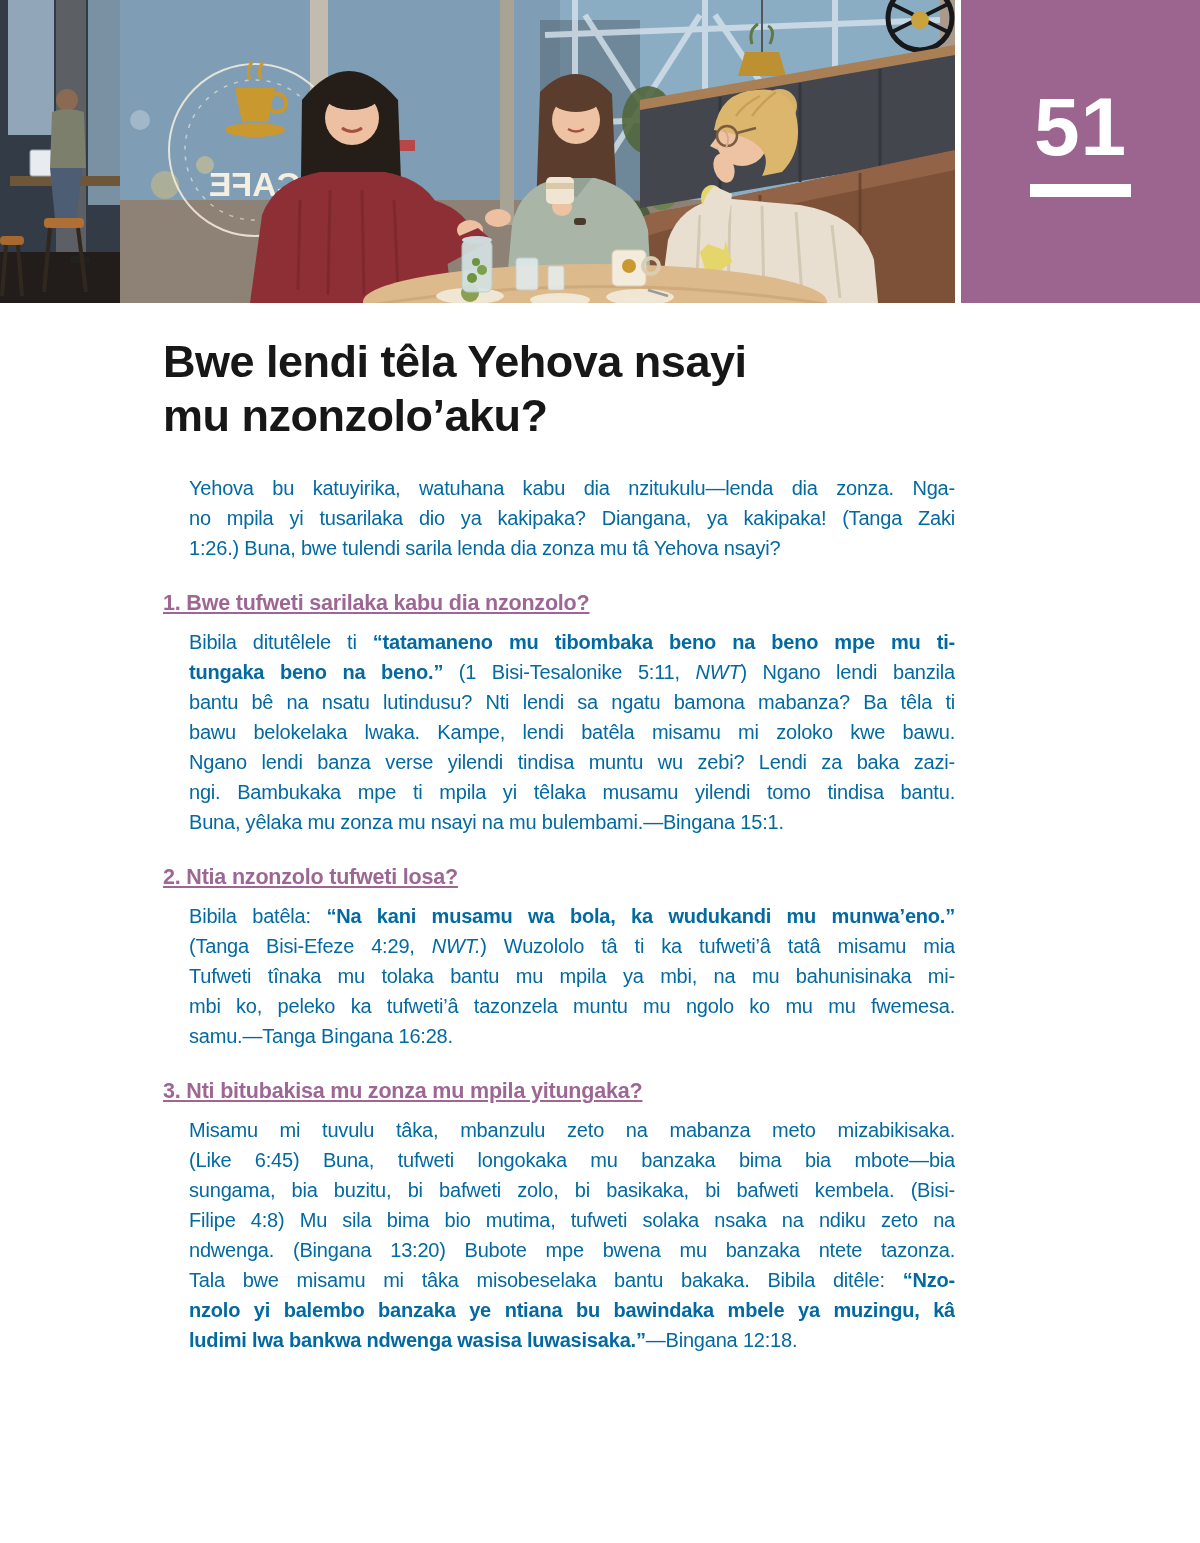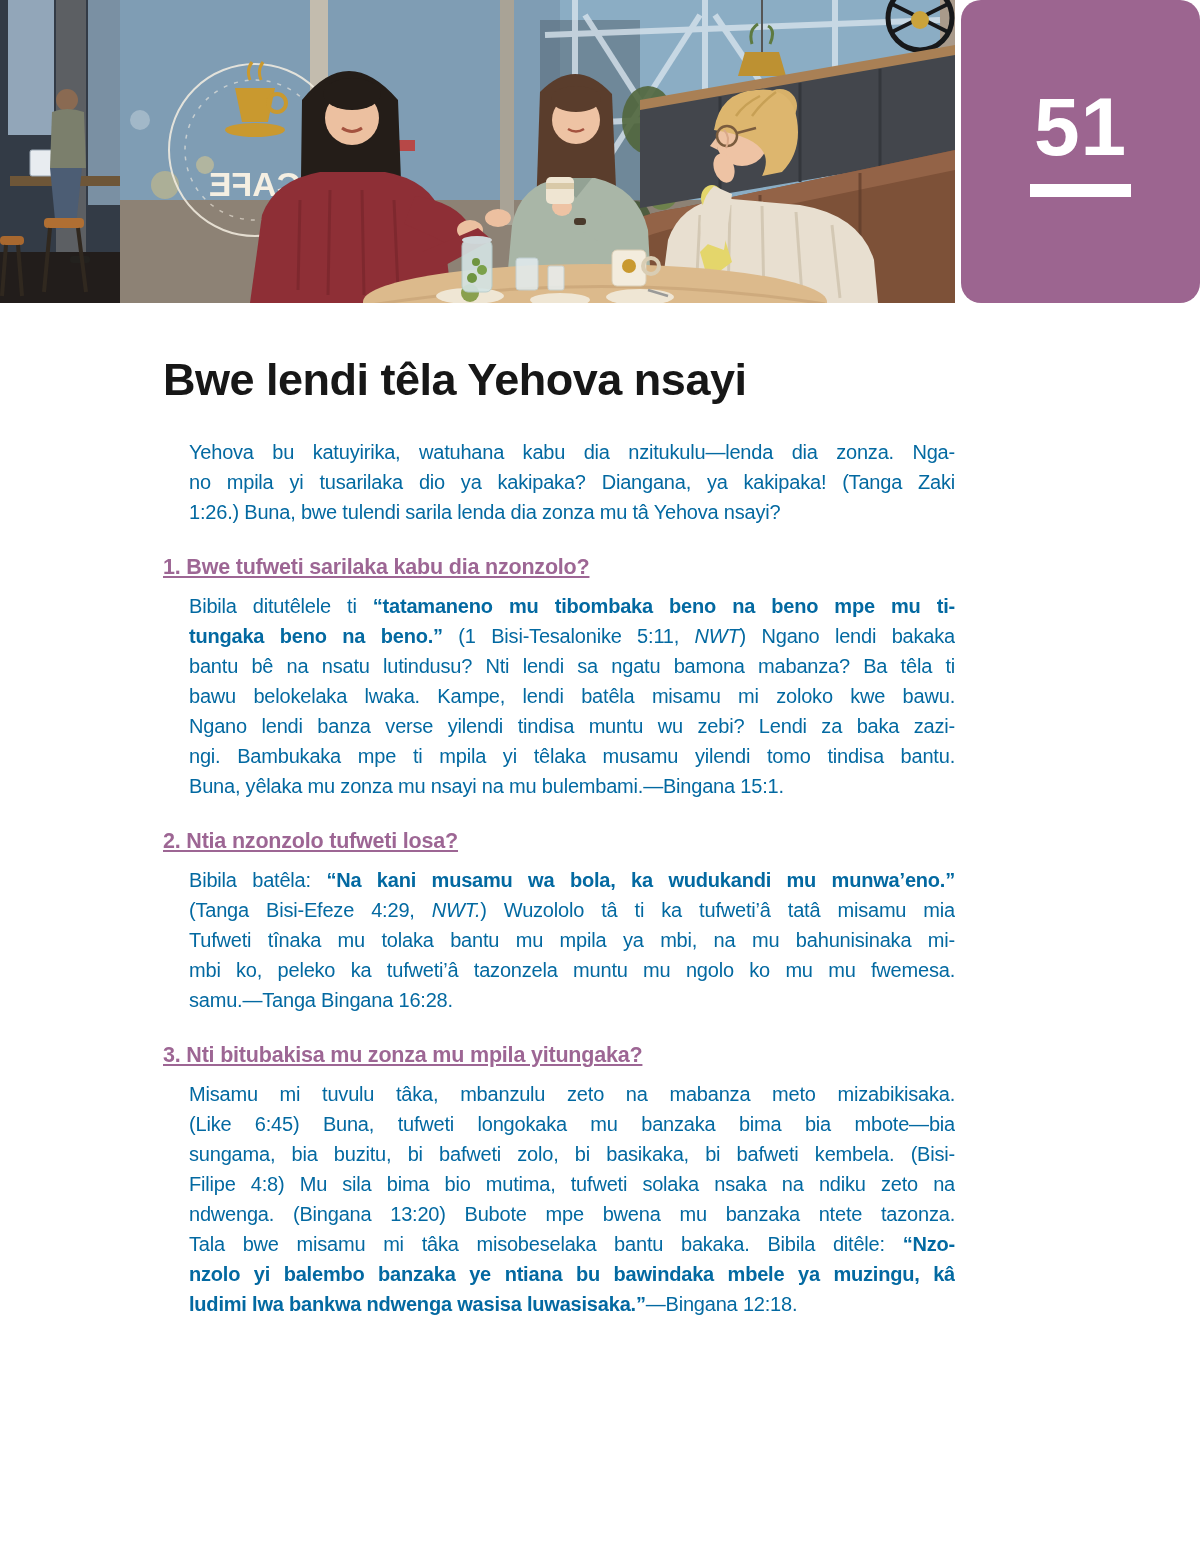--- a/index.html
+++ b/index.html
@@ -5,28 +5,28 @@
   * { margin:0; padding:0; box-sizing:border-box; }
   html,body { background:#ffffff; }
   .page {
     position:relative; width:1200px; height:1543px; background:#ffffff;
     font-family:"Liberation Sans", sans-serif; overflow:hidden;
   }
   .hero { position:absolute; top:0; left:0; width:1200px; height:303px; }
   .cafe-photo { position:absolute; top:0; left:0; width:955px; height:303px; display:block; }
   .badge {
     position:absolute; top:0; left:961px; width:239px; height:303px;
-    background:#9c6590; text-align:center;border-radius:20px;
+    background:#9c6590; text-align:center;
   }
   .badge-num {
     padding-top:84px; font-size:82px; line-height:86px; font-weight:700;
     color:#ffffff; letter-spacing:1px;
   }
   .badge-bar { width:101px; height:13px; background:#ffffff; margin:14px auto 0 auto; }
-  .content { position:absolute; top:303px; left:0; width:1200px; padding:50px 12px 0 163px; }
+  .content { position:absolute; top:285px; left:0; width:1200px; padding:50px 12px 0 163px; }
   h1.title {
     font-size:45px; line-height:54px; font-weight:700; color:#171717;
     letter-spacing:-0.5px;
   }
   .para {
     margin-left:26px; width:766px; font-size:20px; line-height:30px;
     color:#0369a1; letter-spacing:-0.2px; overflow:hidden;
   }
   .intro { margin-top:30px; }
   .sec-h {
@@ -201,32 +201,33 @@
 
     <div class="badge">
       <div class="badge-num">51</div>
       <div class="badge-bar"></div>
     </div>
   </div>
 
   <div class="content">
     <h1 class="title">
       <div>Bwe lendi têla Yehova nsayi</div>
+      <div>mu nzonzolo’aku?</div>
     </h1>
 
     <div class="para intro">
         <div class="tline"><span>Yehova bu katuyirika, watuhana kabu dia nzitukulu—lenda dia zonza. Nga-</span></div>
         <div class="tline"><span>no mpila yi tusarilaka dio ya kakipaka? Diangana, ya kakipaka! (Tanga Zaki</span></div>
         <div class="tline tlast"><span>1:26.) Buna, bwe tulendi sarila lenda dia zonza mu tâ Yehova nsayi?</span></div>
       </div>
 
     <h2 class="sec-h">1. Bwe tufweti sarilaka kabu dia nzonzolo?</h2>
     <div class="para">
         <div class="tline"><span>Bibila ditutêlele ti </span><span class="rb">“tatamaneno mu tibombaka beno na beno mpe mu ti-</span></div>
-        <div class="tline"><span class="rb">tungaka beno na beno.”</span><span> (1 Bisi-Tesalonike 5:11, </span><span class="ri">NWT</span><span>) Ngano lendi bakaka</span></div>
+        <div class="tline"><span class="rb">tungaka beno na beno.”</span><span> (1 Bisi-Tesalonike 5:11, </span><span class="ri">NWT</span><span>) Ngano lendi banzila</span></div>
         <div class="tline"><span>bantu bê na nsatu lutindusu? Nti lendi sa ngatu bamona mabanza? Ba têla ti</span></div>
         <div class="tline"><span>bawu belokelaka lwaka. Kampe, lendi batêla misamu mi zoloko kwe bawu.</span></div>
         <div class="tline"><span>Ngano lendi banza verse yilendi tindisa muntu wu zebi? Lendi za baka zazi-</span></div>
         <div class="tline"><span>ngi. Bambukaka mpe ti mpila yi têlaka musamu yilendi tomo tindisa bantu.</span></div>
         <div class="tline tlast"><span>Buna, yêlaka mu zonza mu nsayi na mu bulembami.—Bingana 15:1.</span></div>
       </div>
 
     <h2 class="sec-h">2. Ntia nzonzolo tufweti losa?</h2>
     <div class="para">
         <div class="tline"><span>Bibila batêla: </span><span class="rb">“Na kani musamu wa bola, ka wudukandi mu munwa’eno.”</span></div>

